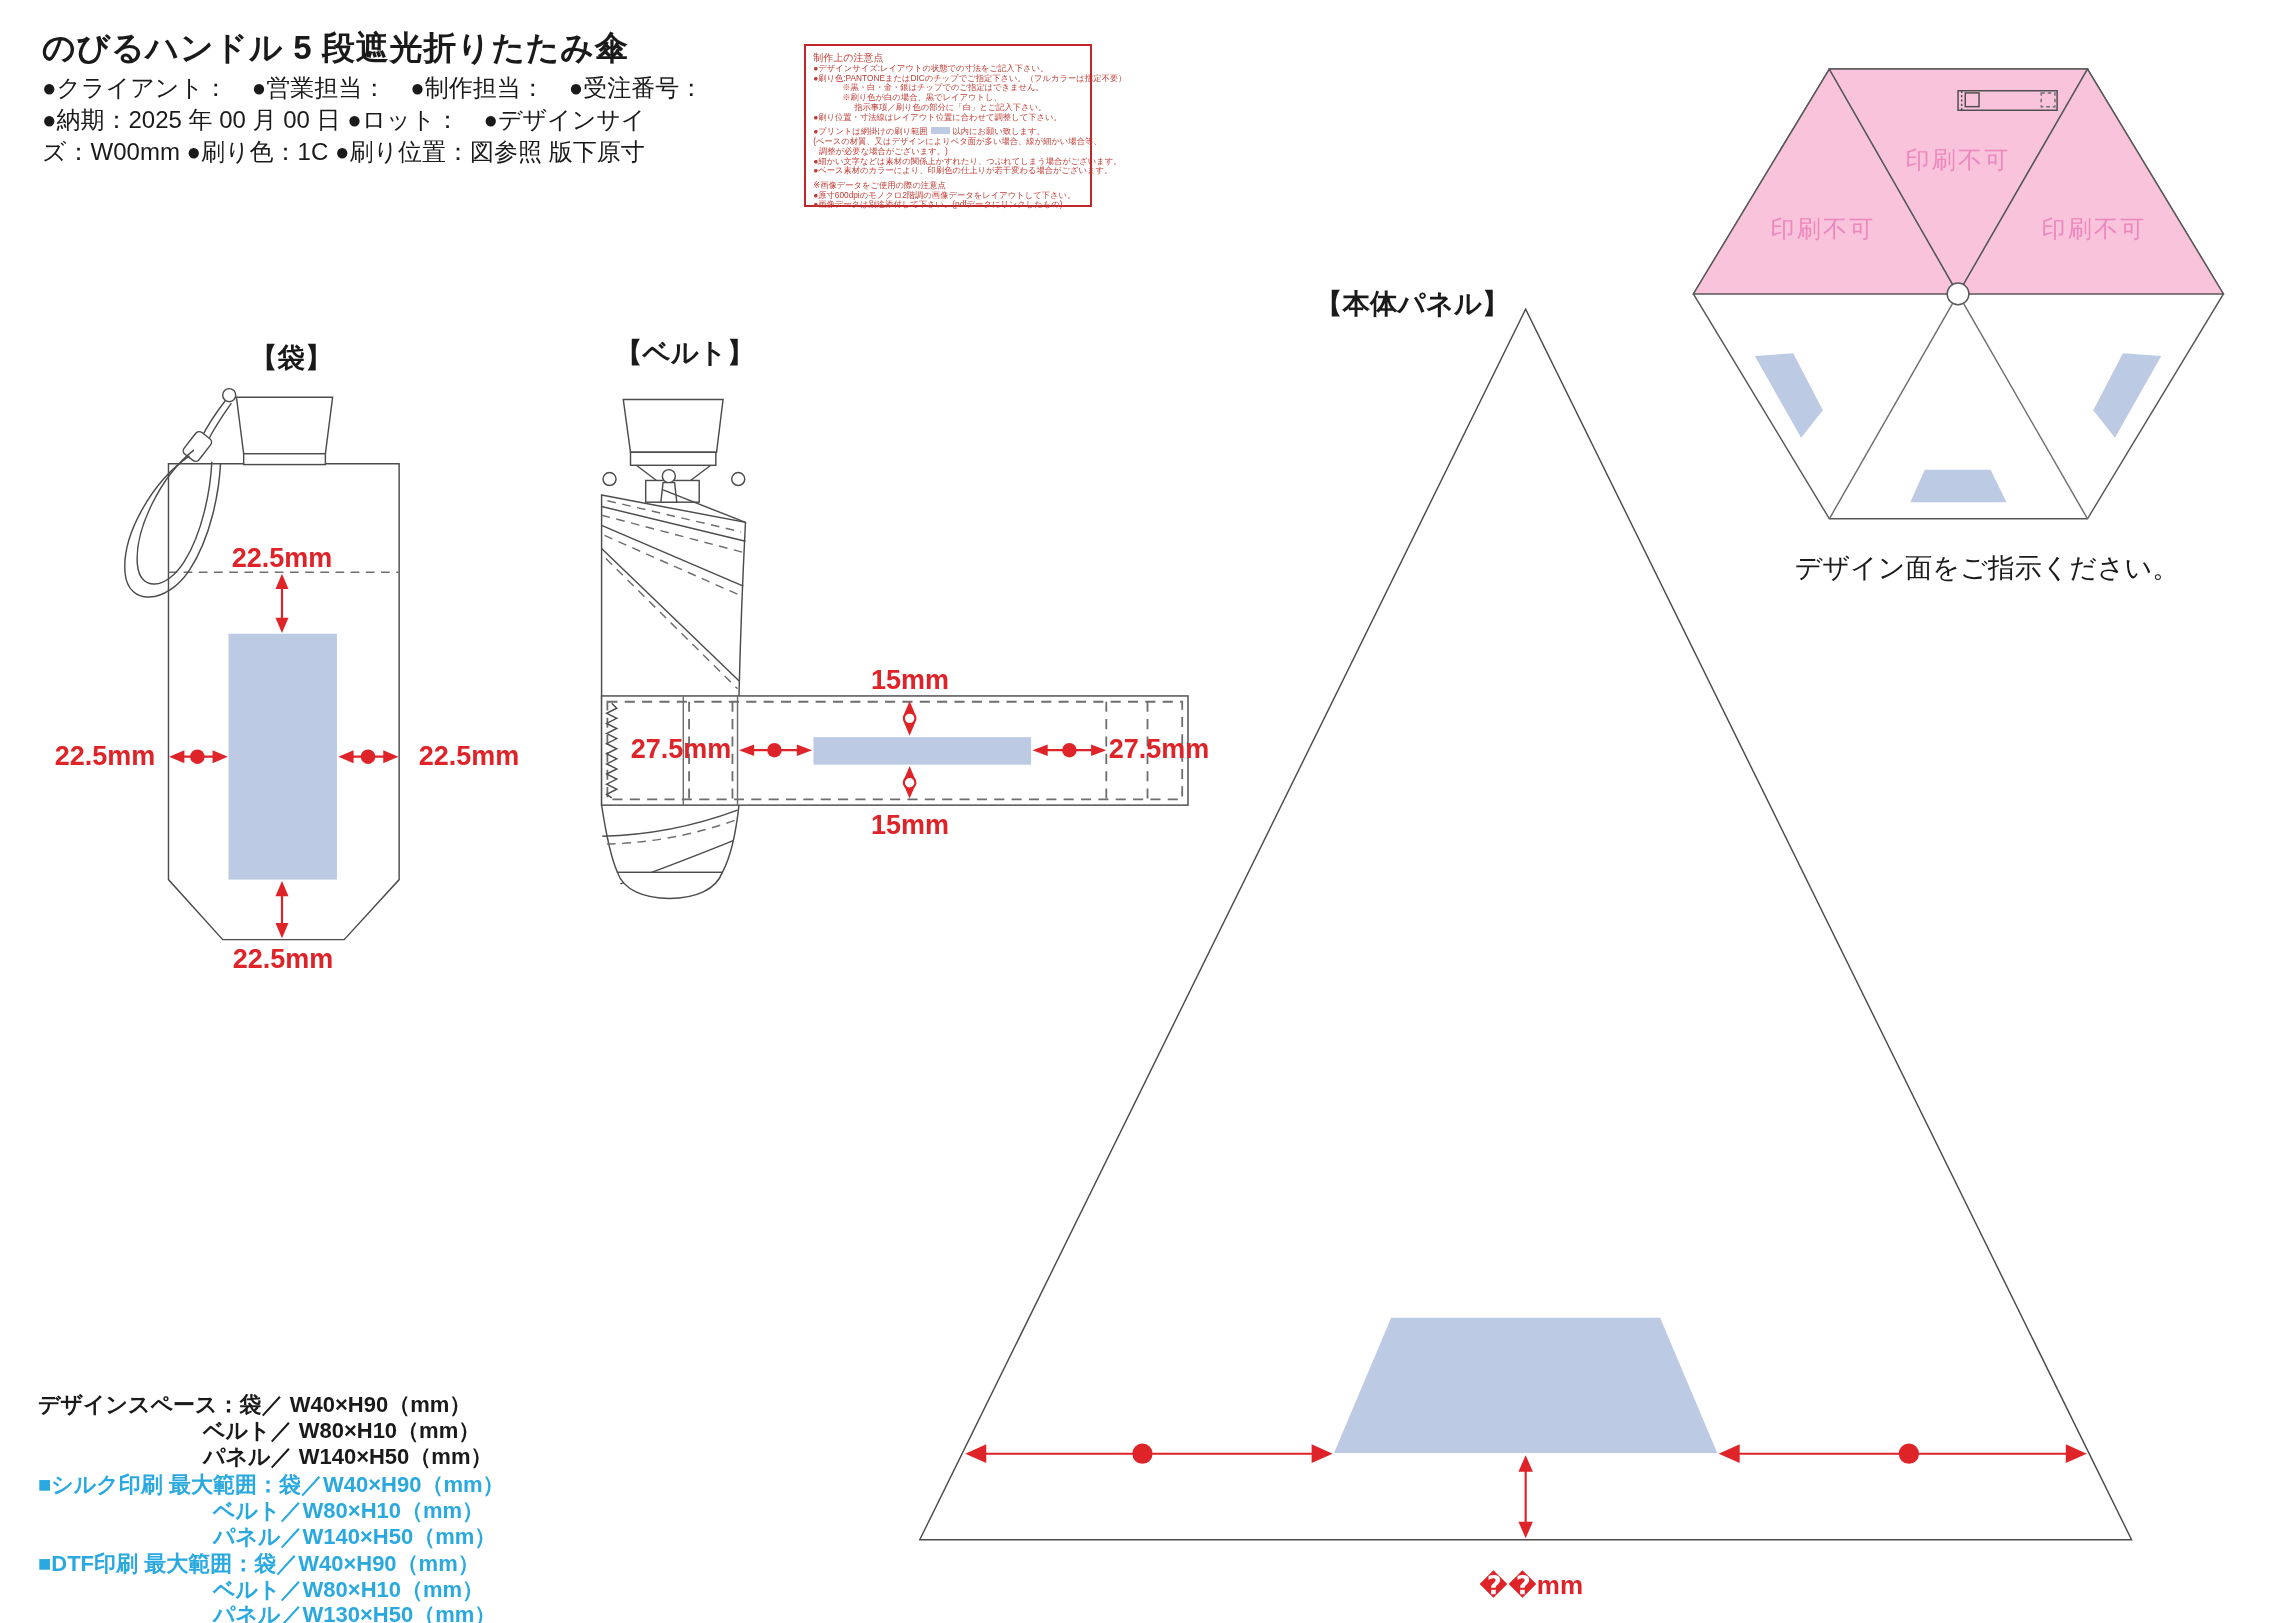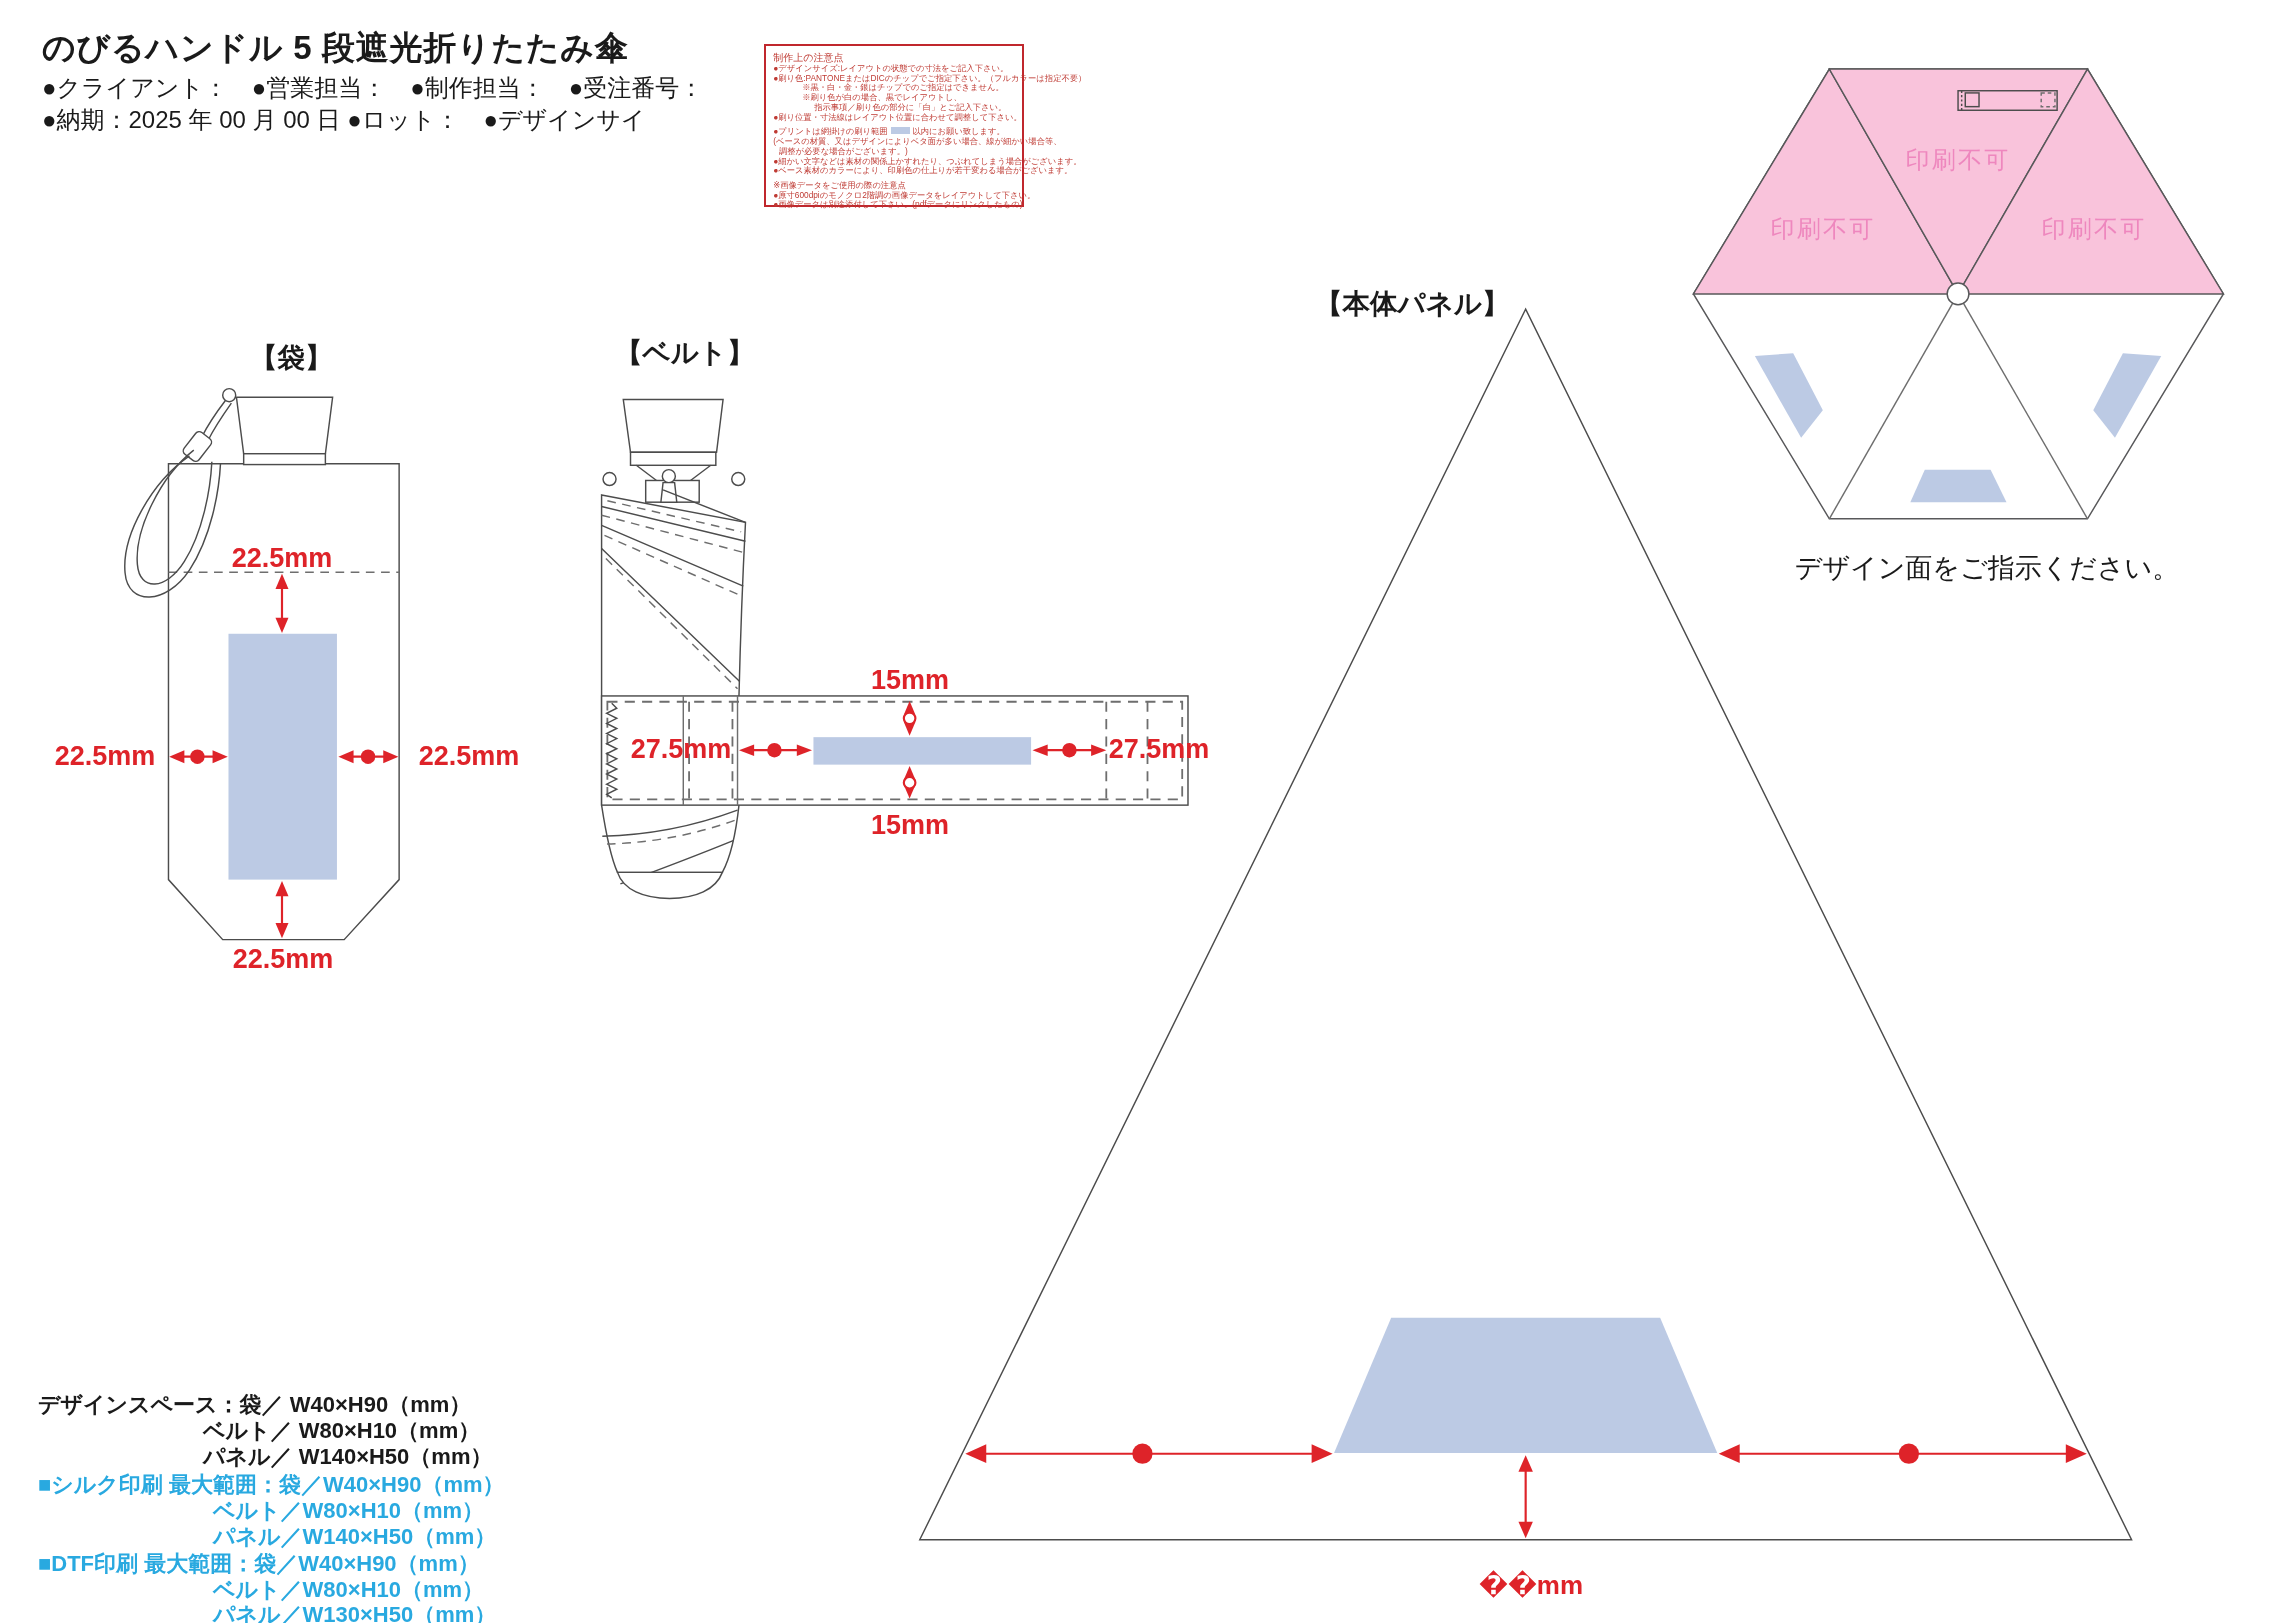--- a/index.html
+++ b/index.html
@@ -23,21 +23,21 @@
   .doc-title{font-size:33px;font-weight:bold;letter-spacing:0.7px;}
   .meta{font-size:24px;line-height:32px;font-weight:500;}
   .sec-label{font-size:27.5px;font-weight:600;}
   .dim{font-size:27px;font-weight:600;color:var(--red);}
   .noprint{font-size:24px;font-weight:500;color:var(--pinktext);letter-spacing:2.2px;}
   .cap1{font-size:27px;font-weight:500;color:var(--ink);}
   .cap2{font-size:24.6px;font-weight:600;color:var(--magenta);}
   .spec{font-size:22px;font-weight:700;}
   .spec.cy{color:var(--cyan);}
   .notes{border:2.2px solid #C0272D;color:var(--notesred);
-         font-size:8.3px;line-height:9.7px;padding:5px 7.2px;width:260px;height:163px;}
+         font-size:8.3px;line-height:9.7px;padding:5px 7.2px;width:288px;height:163px;margin-left:40px;}
   .notes .nt{font-size:10px;line-height:13px;}
   .notes .ind1{padding-left:29px;font-family:Liberation Mono, monospace;}
   .notes .ind2{padding-left:41px;}
   .notes .ind3{padding-left:5.8px;}
   .notes .gap{margin-top:5px;}
   .swatch{display:inline-block;width:19px;height:7.2px;background:var(--blue);margin:0 2.9px;}
   svg .ol{fill:#fff;stroke:var(--line);stroke-width:2;}
   svg .ln{fill:none;stroke:var(--line);stroke-width:2;}
   svg .lnth{fill:none;stroke:#6E6E6E;stroke-width:2;}
   svg .dsh{fill:none;stroke:#6E6E6E;stroke-width:2;stroke-dasharray:12 9;}
@@ -188,20 +188,21 @@
       <polygon class="blue" points="2427,492 2480,488 2521,567 2491,605"></polygon>
       <polygon class="blue" points="2989,492 2936,488 2895,567 2925,605"></polygon>
       <polygon class="blue" points="2662,649 2753,649 2775,694 2642,694"></polygon>
     </g>
   </svg>
 
   <div class="t doc-title" style="left:42px;top:26px;text-align:center;">のびるハンドル 5 段遮光折りたたみ傘</div>
   <div class="t" style="left:42px;top:72px;">
     <div class="meta">●クライアント：　●営業担当：　●制作担当：　●受注番号：</div>
     <div class="meta">●納期：2025 年 00 月 00 日 ●ロット：　●デザインサイ</div>
+    <div class="meta">ズ：W00mm ●刷り色：1C ●刷り位置：図参照 版下原寸</div>
   </div>
 
   <div class="t notes" style="left:764px;top:44px;">
     <div class="nt">制作上の注意点</div>
     <div>●デザインサイズ:レイアウトの状態での寸法をご記入下さい。</div>
     <div>●刷り色:PANTONEまたはDICのチップでご指定下さい。（フルカラーは指定不要）</div>
     <div class="ind1">※黒・白・金・銀はチップでのご指定はできません。</div>
     <div class="ind1">※刷り色が白の場合、黒でレイアウトし、</div>
     <div class="ind2">指示事項／刷り色の部分に「白」とご記入下さい。</div>
     <div>●刷り位置・寸法線はレイアウト位置に合わせて調整して下さい。</div>

